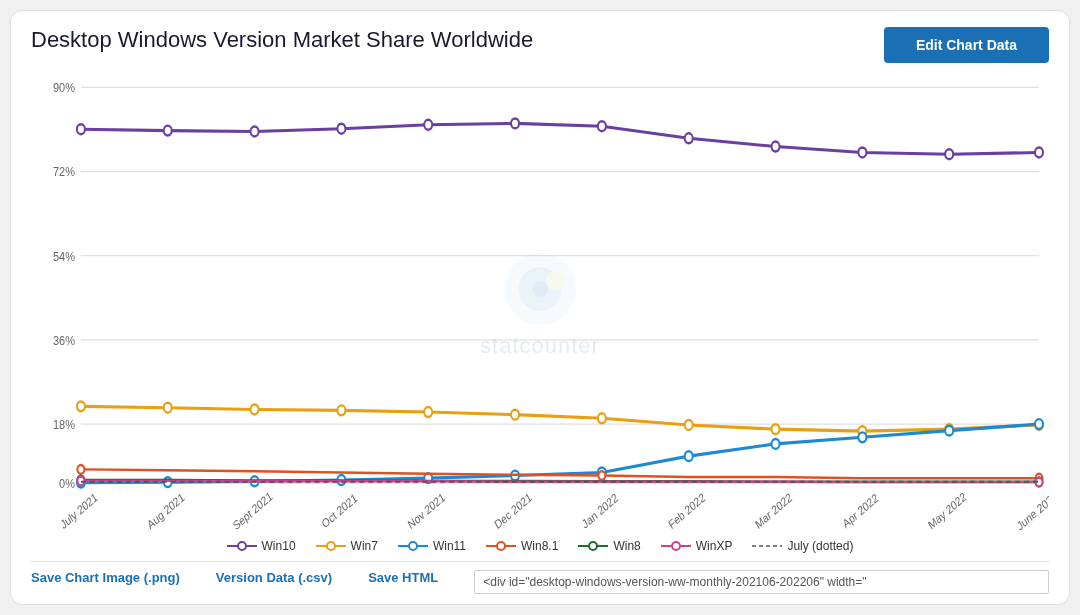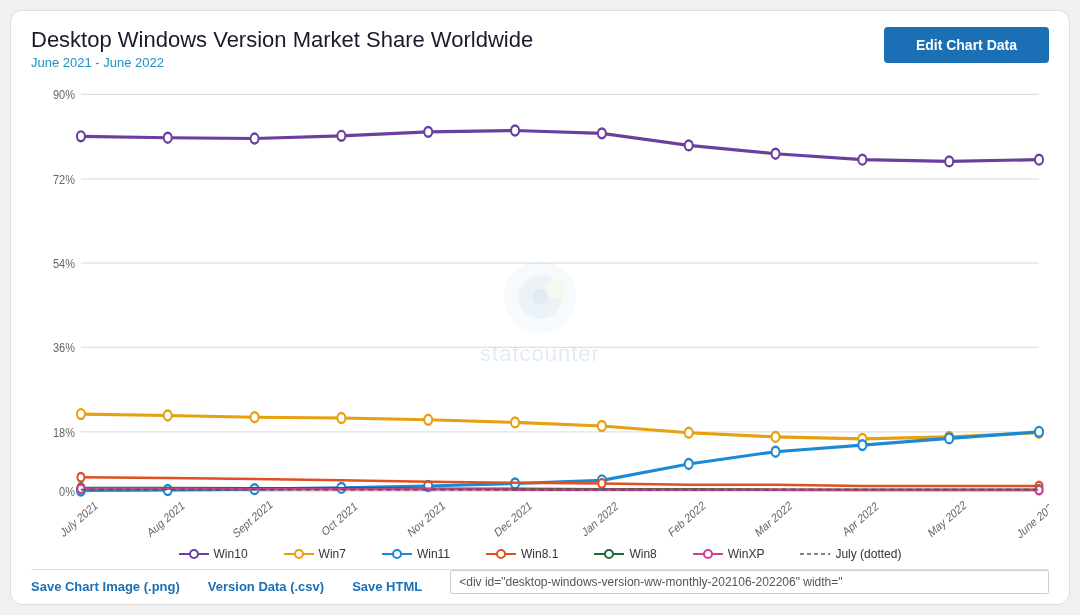--- a/index.html
+++ b/index.html
@@ -56,36 +56,36 @@
       position: relative;
       margin-top: 4px;
     }
     svg.chart-svg {
       width: 100%;
       height: 100%;
     }
     .legend {
       display: flex;
       justify-content: center;
-      gap: 36px;
+      gap: 20px;
       margin: 6px 0 8px 0;
       font-size: 12px;
       color: #333;
     }
     .legend-item {
       display: flex;
       align-items: center;
       gap: 5px;
     }
     .footer {
       display: flex;
-      align-items: flex-end;
-      gap: 0;
+      align-items: flex-start;
+      gap: 8px;
       border-top: 1px solid #e0e0e0;
-      padding-top: 0;
+      padding-top: 8px;
       font-size: 13px;
     }
     .footer-link {
       color: #1a6fb5;
       font-weight: 600;
       cursor: pointer;
       margin-right: 28px;
     }
     .footer-embed {
       flex: 1;
@@ -121,21 +121,20 @@
       margin-top: 4px;
     }
   </style>
 </head>
 <body>
 
 <div class="card">
   <div class="header">
     <div class="title-block">
       <div class="main-title">Desktop Windows Version Market Share Worldwide</div>
-      <div class="sub-title">June 2021 - June 2022</div>
     </div>
     <button class="edit-btn">Edit Chart Data</button>
   </div>
 
   <div class="chart-area">
     
     <div class="watermark">
       <svg class="watermark-logo" viewBox="0 0 80 80">
         <circle cx="40" cy="40" r="36" fill="#a8c8e8" opacity="0.7"></circle>
         <circle cx="40" cy="40" r="22" fill="#5898c8" opacity="0.8"></circle>

